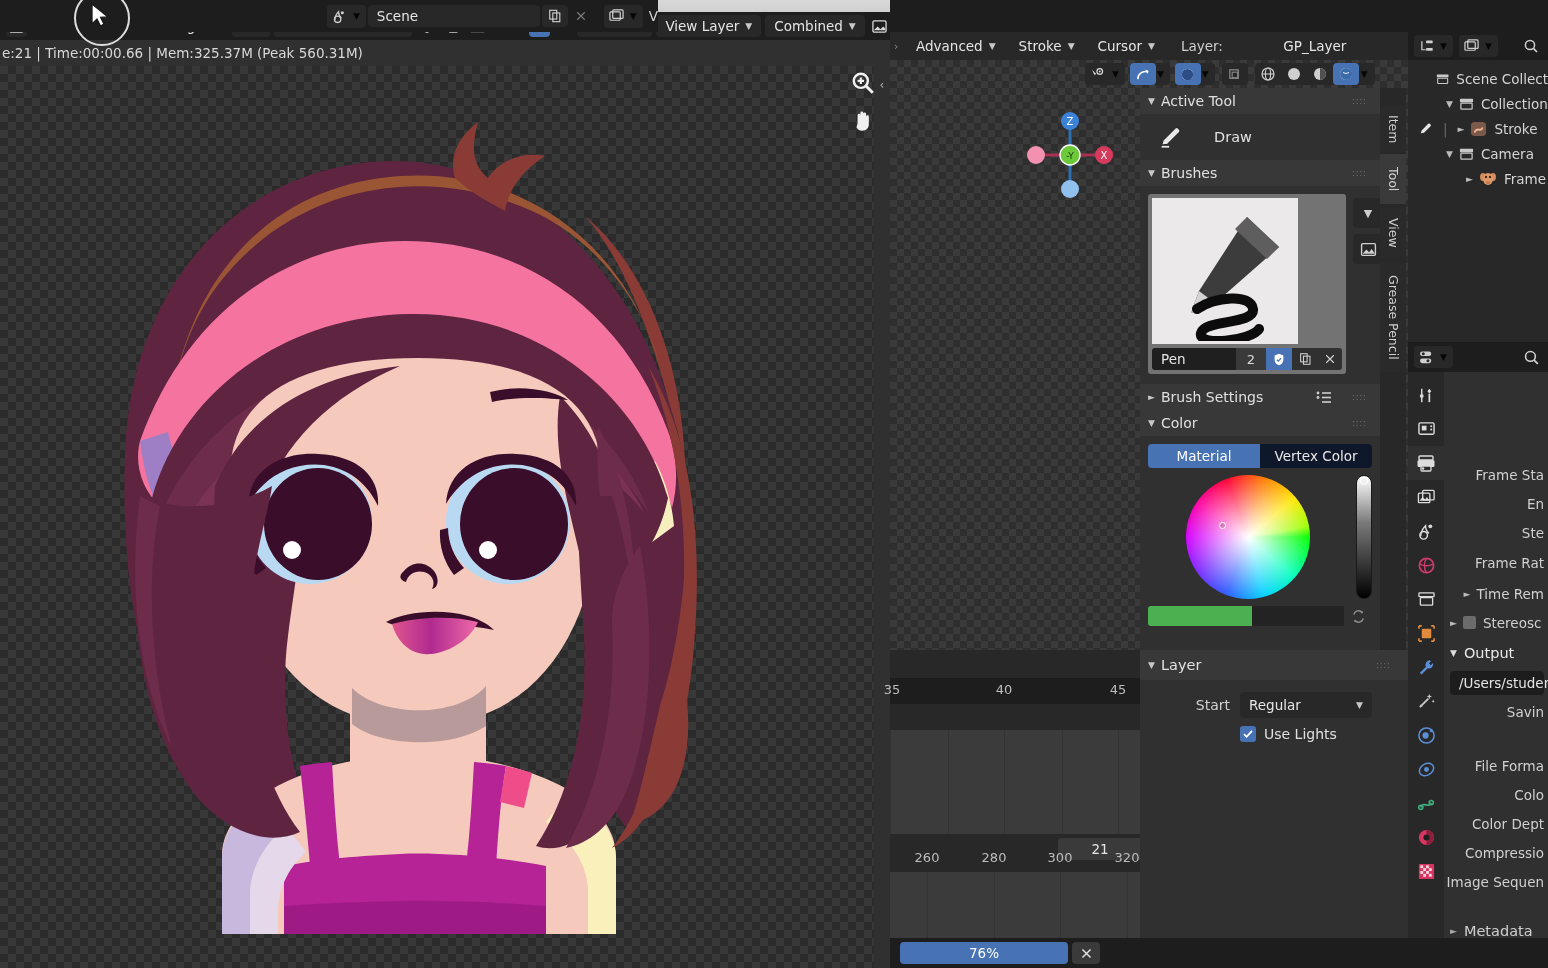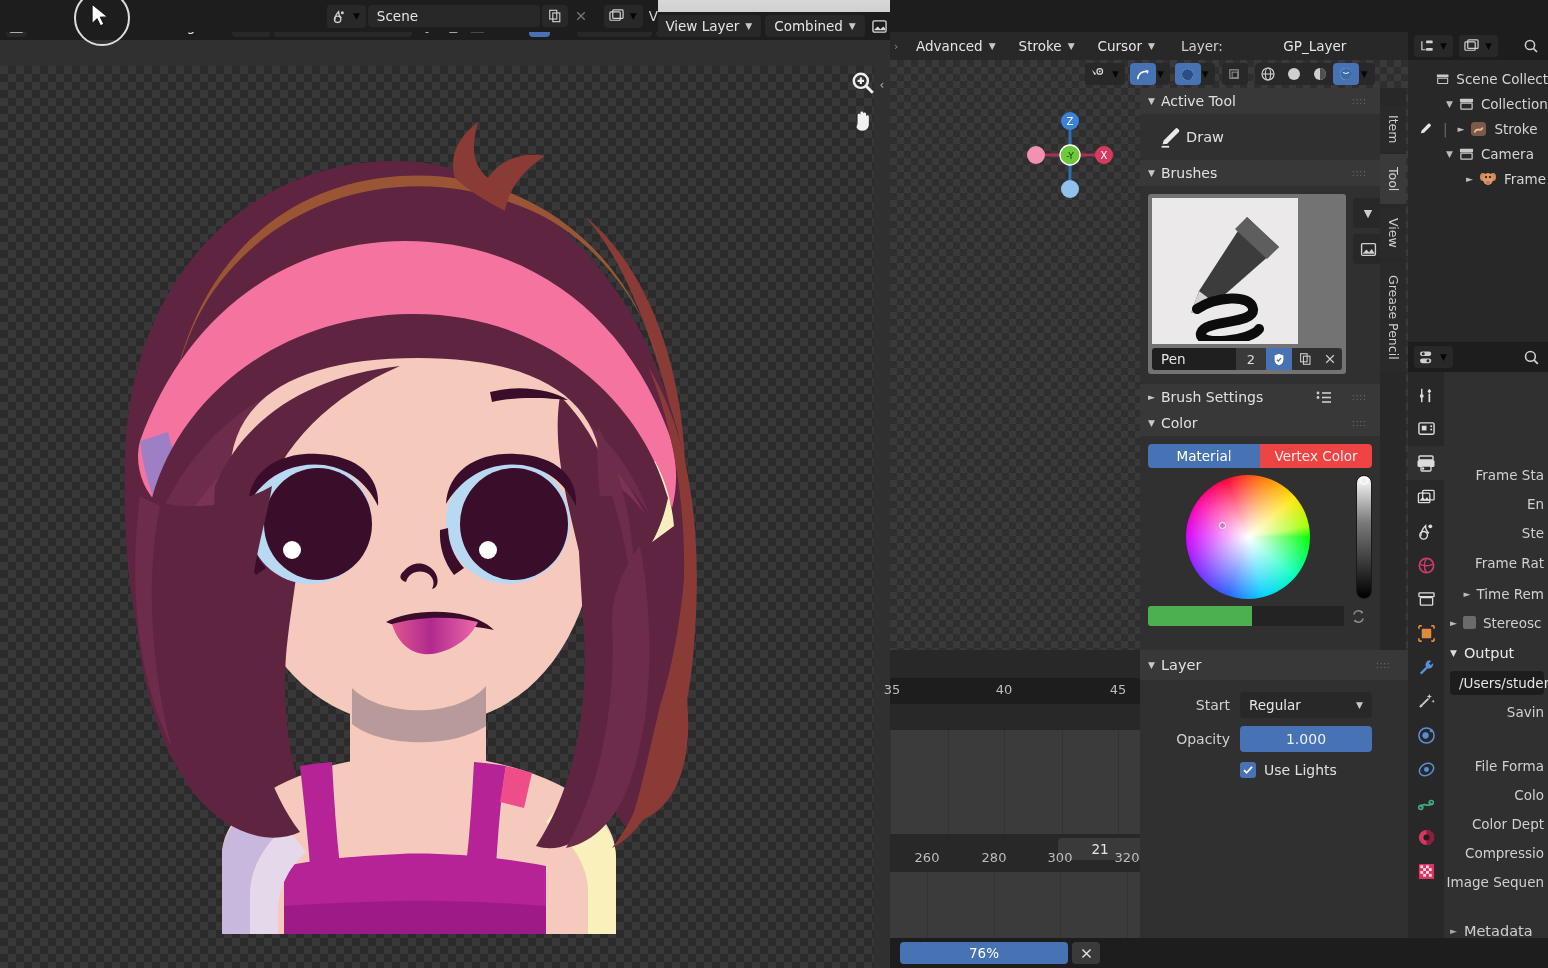--- a/index.html
+++ b/index.html
@@ -244,20 +244,21 @@
         <span class="chev">▼</span>
       </div>
       <div class="icobox flat">
         <svg width="15" height="15" viewBox="0 0 16 16">
             <rect x="1" y="2" width="14" height="12" rx="1.5" fill="none" stroke="#d9d9d9" stroke-width="1.4"></rect>
             <path d="M2 12l4-4 3 3 3-3 2 2v2z" fill="#d9d9d9"></path>
           </svg>
       </div>
     </div>
 
+    <div id="ie-status">e:21 | Time:00:00.66 | Mem:325.37M (Peak 560.31M)</div>
 
     <div id="ie-canvas">
 
       <svg width="874" height="902" viewBox="0 0 874 902">
         <defs>
           <linearGradient id="lipg" x1="0" y1="0" x2="1" y2="0">
             <stop offset="0" stop-color="#e0568f"></stop>
               <stop offset=".45" stop-color="#b02a8f"></stop>
               <stop offset="1" stop-color="#ef6aa8"></stop>
           </linearGradient>
@@ -575,21 +576,21 @@
 
   <div id="npanel">
 
     <div class="panel-hdr">
       <span class="tri">▼</span>
       <span>Active Tool</span>
       <span style="flex:1"></span>
       <span class="grip">::::</span>
       <span style="width:8px"></span>
     </div>
-    <div class="panel-body" style="height:46px;display:flex;align-items:center;gap:0;padding-left:16px;">
+    <div class="panel-body" style="height:46px;display:flex;align-items:center;gap:28px;padding-left:16px;">
       <span>
         <svg width="30" height="30" viewBox="0 0 24 24">
             <path d="M4.5 18.5l1.2-4 9.6-9.6a1.7 1.7 0 012.4 0l1 1a1.7 1.7 0 010 2.4l-9.6 9.6z" fill="#e8e8e8" stroke="#2a2a2a" stroke-width="1"></path>
             <path d="M4.5 19.8h6" stroke="#e8e8e8" stroke-width="1.4"></path>
           </svg>
       </span>
       <span style="color:#e0e0e0;font-size:14.5px;">Draw</span>
     </div>
 
     <div class="panel-hdr">
@@ -668,21 +669,21 @@
     <div class="panel-hdr">
       <span class="tri">▼</span>
       <span>Color</span>
       <span style="flex:1"></span>
       <span class="grip">::::</span>
       <span style="width:8px"></span>
     </div>
     <div class="panel-body" style="padding:8px;">
       <div style="display:flex;border-radius:4px;overflow:hidden;height:24px;">
         <div style="flex:1;background:#4772b3;color:#fff;font-size:13.5px;display:flex;align-items:center;justify-content:center;">Material</div>
-        <div style="flex:1;background:#ef4444;color:#e8e8e8;font-size:13.5px;display:flex;align-items:center;justify-content:center;">Vertex Color</div>
+        <div style="flex:1;background:#0f172a;color:#e8e8e8;font-size:13.5px;display:flex;align-items:center;justify-content:center;">Vertex Color</div>
       </div>
       <div style="display:flex;align-items:flex-start;gap:8px;margin-top:7px;">
         <div style="flex:1;display:flex;justify-content:center;">
           <div style="position:relative;">
             <div style="width:124px;height:124px;border-radius:50%;
                         background:
                           radial-gradient(circle at 50% 50%, rgba(255,255,255,1) 0%, rgba(255,255,255,0) 72%),
                           conic-gradient(from 90deg,
                             #00ff00 0deg, #00ffbb 40deg, #00d0ff 75deg, #2a5cff 110deg,
                             #7a2aff 145deg, #d400ff 180deg, #ff00a0 215deg, #ff0033 250deg,
@@ -1088,25 +1089,20 @@
       <span style="width:12px"></span>
     </div>
     <div style="padding:12px 36px 0 0;">
       <div style="display:flex;align-items:center;margin-bottom:8px;">
         <div style="width:100px;text-align:right;color:#d0d0d0;font-size:14px;padding-right:10px;">Start</div>
         <div class="bl-field row" style="flex:1;background:#282828;height:26px;justify-content:space-between">
           <span>Regular</span>
           <span class="chev">▼</span>
         </div>
       </div>
-      <div style="display:flex;align-items:center;margin-bottom:10px;">
-        <div style="width:100px;text-align:right;color:#d0d0d0;font-size:14px;padding-right:10px;">Opacity</div>
-        <div style="flex:1;height:26px;background:#4772b3;border-radius:4px;color:#eaf0fa;font-size:14px;
-                    display:flex;align-items:center;justify-content:center;">1.000</div>
-      </div>
       <div style="display:flex;align-items:center;">
         <div style="width:100px;"></div>
         <div style="display:flex;align-items:center;gap:8px;">
           <span style="width:16px;height:16px;border-radius:3px;background:#4772b3;display:flex;align-items:center;justify-content:center;">
             <svg width="12" height="12" viewBox="0 0 12 12">
                 <path d="M2 6.2l2.6 2.6L10 2.8" stroke="#fff" stroke-width="1.8" fill="none"></path>
               </svg>
           </span>
           <span style="color:#e0e0e0;font-size:14px;">Use Lights</span>
         </div>

